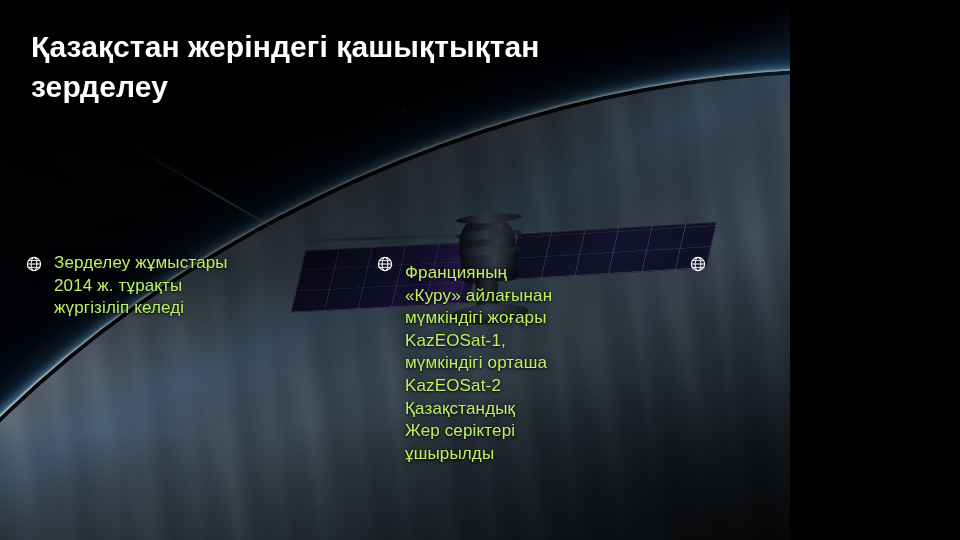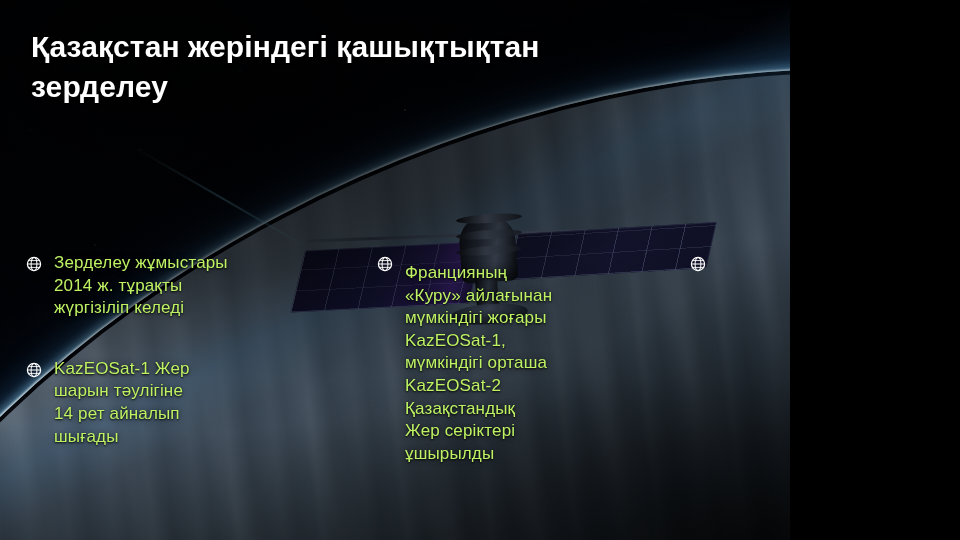--- a/index.html
+++ b/index.html
@@ -379,35 +379,20 @@
             <line x1="1.4" y1="8" x2="14.6" y2="8" stroke="#ffffff" stroke-width="1.05"></line>
             <line x1="2.5" y1="4.6" x2="13.5" y2="4.6" stroke="#ffffff" stroke-width=".9"></line>
             <line x1="2.5" y1="11.4" x2="13.5" y2="11.4" stroke="#ffffff" stroke-width=".9"></line>
           </svg>
         </span>
         <p class="bullet-text">Зерделеу жұмыстары
 2014 ж. тұрақты
 жүргізіліп келеді</p>
       </div>
 
-      <div class="bullet-row">
-        <span class="bullet-icon">
-          <svg width="16" height="16" viewBox="0 0 16 16" aria-hidden="true">
-            <circle cx="8" cy="8" r="6.6" fill="none" stroke="#ffffff" stroke-width="1.25"></circle>
-            <ellipse cx="8" cy="8" rx="2.9" ry="6.6" fill="none" stroke="#ffffff" stroke-width="1.05"></ellipse>
-            <line x1="1.4" y1="8" x2="14.6" y2="8" stroke="#ffffff" stroke-width="1.05"></line>
-            <line x1="2.5" y1="4.6" x2="13.5" y2="4.6" stroke="#ffffff" stroke-width=".9"></line>
-            <line x1="2.5" y1="11.4" x2="13.5" y2="11.4" stroke="#ffffff" stroke-width=".9"></line>
-          </svg>
-        </span>
-        <p class="bullet-text">KazEOSat-1 Жер
-шарын тәулігіне
-14 рет айналып
-шығады</p>
-      </div>
 
     </div>
 
     <div class="column col-2">
       <div class="bullet-row">
         <span class="bullet-icon">
           <svg width="16" height="16" viewBox="0 0 16 16" aria-hidden="true">
             <circle cx="8" cy="8" r="6.6" fill="none" stroke="#ffffff" stroke-width="1.25"></circle>
             <ellipse cx="8" cy="8" rx="2.9" ry="6.6" fill="none" stroke="#ffffff" stroke-width="1.05"></ellipse>
             <line x1="1.4" y1="8" x2="14.6" y2="8" stroke="#ffffff" stroke-width="1.05"></line>

